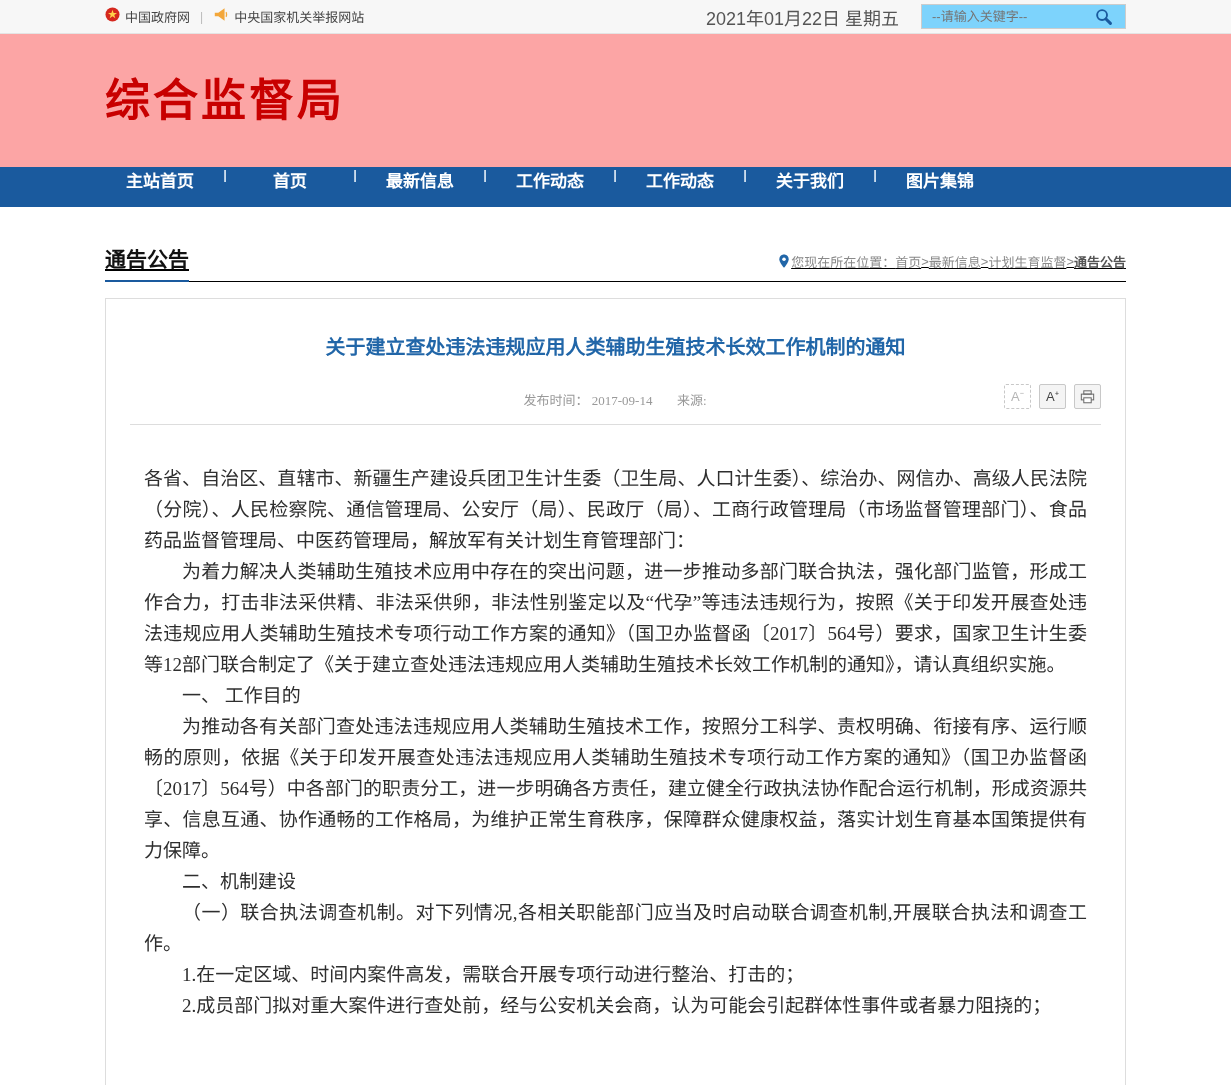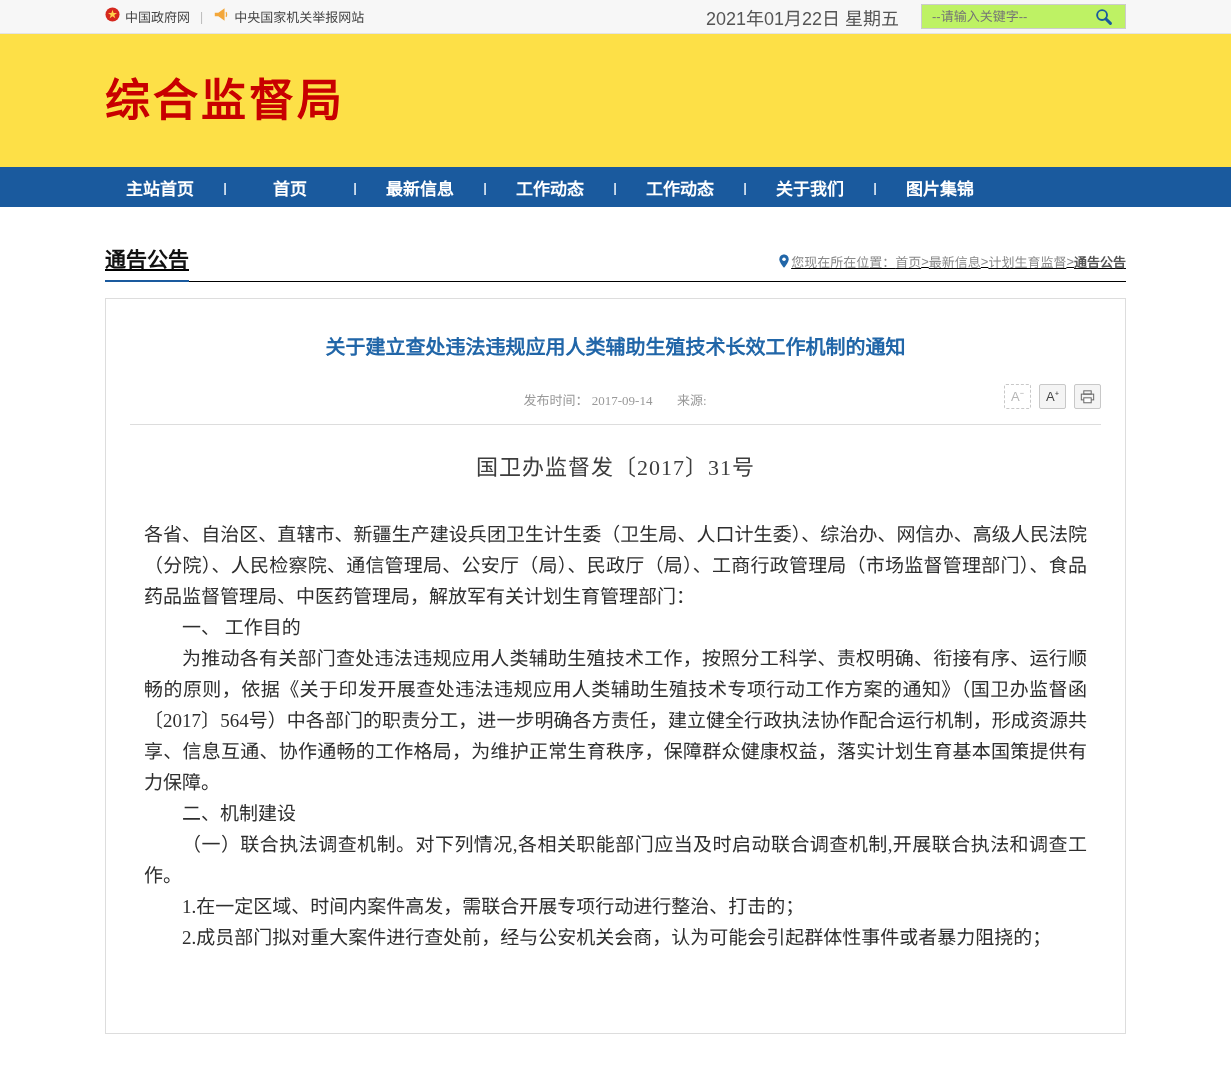--- a/index.html
+++ b/index.html
@@ -15,38 +15,38 @@
     height:34px; background:#f7f7f7; border-bottom:1px solid #e4e4e4;
     display:flex; align-items:center; justify-content:space-between;
     padding:0 105px;
   }
   .topbar-left { display:flex; align-items:center; gap:10px; font-size:13px; color:#444; }
   .topbar-link { display:flex; align-items:flex-start; gap:5px; cursor:pointer; color:#444; text-decoration:none; }
   .topbar-sep { color:#bbb; font-size:12px; }
   .topbar-right { display:flex; align-items:center; gap:22px; }
   .top-date { font-size:18px; color:#555; }
   .searchbox {
-    width:205px; height:25px; background:#bef264; border:1px solid #ccc;
+    width:205px; height:25px; background:#7dd3fc; border:1px solid #ccc;
     display:flex; align-items:center; padding:0 12px 0 8px;
   }
   .searchbox input {
     flex:1; border:none; outline:none; font-size:13px; color:#555;
     font-family:"Liberation Sans", sans-serif; background:transparent; min-width:0;
   }
   .search-btn { border:none; background:transparent; padding:0; cursor:pointer; display:flex; align-items:center; }
 
   
-  .siteheader { height:133px; display:flex; align-items:center; padding-left:105px; background:#fde047; }
+  .siteheader { height:133px; display:flex; align-items:center; padding-left:105px; background:#fca5a5; }
   .site-logo {
     color:#c80000; font-size:45px; font-weight:bold; letter-spacing:3px;
     cursor:pointer; line-height:1;
   }
 
   
-  .mainnav { height:40px; background:#1a5a9e; display:flex; align-items:center; padding-left:103px; }
+  .mainnav { height:40px; background:#1a5a9e; display:flex; align-items:flex-start; padding-left:103px; }
   .nav-item {
     width:114px; text-align:center; color:#fff; font-weight:bold; font-size:17px;
     cursor:pointer; white-space:nowrap;
   }
   .nav-sep { width:16px; text-align:center; color:#d9e6f4; font-size:13px; font-weight:bold; }
 
   
   .crumb-row {
     margin:36px 105px 0; border-bottom:1px solid #000000;
     display:flex; justify-content:space-between; align-items:flex-end;text-decoration:underline;
@@ -204,24 +204,24 @@
             <rect x="1.5" y="5" width="15" height="7" fill="none" stroke="#666" stroke-width="1.2"></rect>
             <rect x="4.5" y="9.5" width="9" height="6" fill="#fff" stroke="#666" stroke-width="1.2"></rect>
           </svg>
         </span>
       </button>
     </div>
   </div>
 
   <hr class="divider">
 
-  <div class="doc-number">国卫办监督发〔2017〕31号</div>
 
   <div class="article-body" id="article-body">
       <p>各省、自治区、直辖市、新疆生产建设兵团卫生计生委（卫生局、人口计生委）、综治办、网信办、高级人民法院（分院）、人民检察院、通信管理局、公安厅（局）、民政厅（局）、工商行政管理局（市场监督管理部门）、食品药品监督管理局、中医药管理局，解放军有关计划生育管理部门：</p>
+      <p class="indent">为着力解决人类辅助生殖技术应用中存在的突出问题，进一步推动多部门联合执法，强化部门监管，形成工作合力，打击非法采供精、非法采供卵，非法性别鉴定以及“代孕”等违法违规行为，按照《关于印发开展查处违法违规应用人类辅助生殖技术专项行动工作方案的通知》（国卫办监督函〔2017〕564号）要求，国家卫生计生委等12部门联合制定了《关于建立查处违法违规应用人类辅助生殖技术长效工作机制的通知》，请认真组织实施。</p>
       <p class="indent">一、 工作目的</p>
       <p class="indent">为推动各有关部门查处违法违规应用人类辅助生殖技术工作，按照分工科学、责权明确、衔接有序、运行顺畅的原则，依据《关于印发开展查处违法违规应用人类辅助生殖技术专项行动工作方案的通知》（国卫办监督函〔2017〕564号）中各部门的职责分工，进一步明确各方责任，建立健全行政执法协作配合运行机制，形成资源共享、信息互通、协作通畅的工作格局，为维护正常生育秩序，保障群众健康权益，落实计划生育基本国策提供有力保障。</p>
       <p class="indent">二、机制建设</p>
       <p class="indent">（一）联合执法调查机制。对下列情况,各相关职能部门应当及时启动联合调查机制,开展联合执法和调查工作。</p>
       <p class="indent">1.在一定区域、时间内案件高发，需联合开展专项行动进行整治、打击的；</p>
       <p class="indent">2.成员部门拟对重大案件进行查处前，经与公安机关会商，认为可能会引起群体性事件或者暴力阻挠的；</p>
     </div>
 </div>
 
 </body></html>

